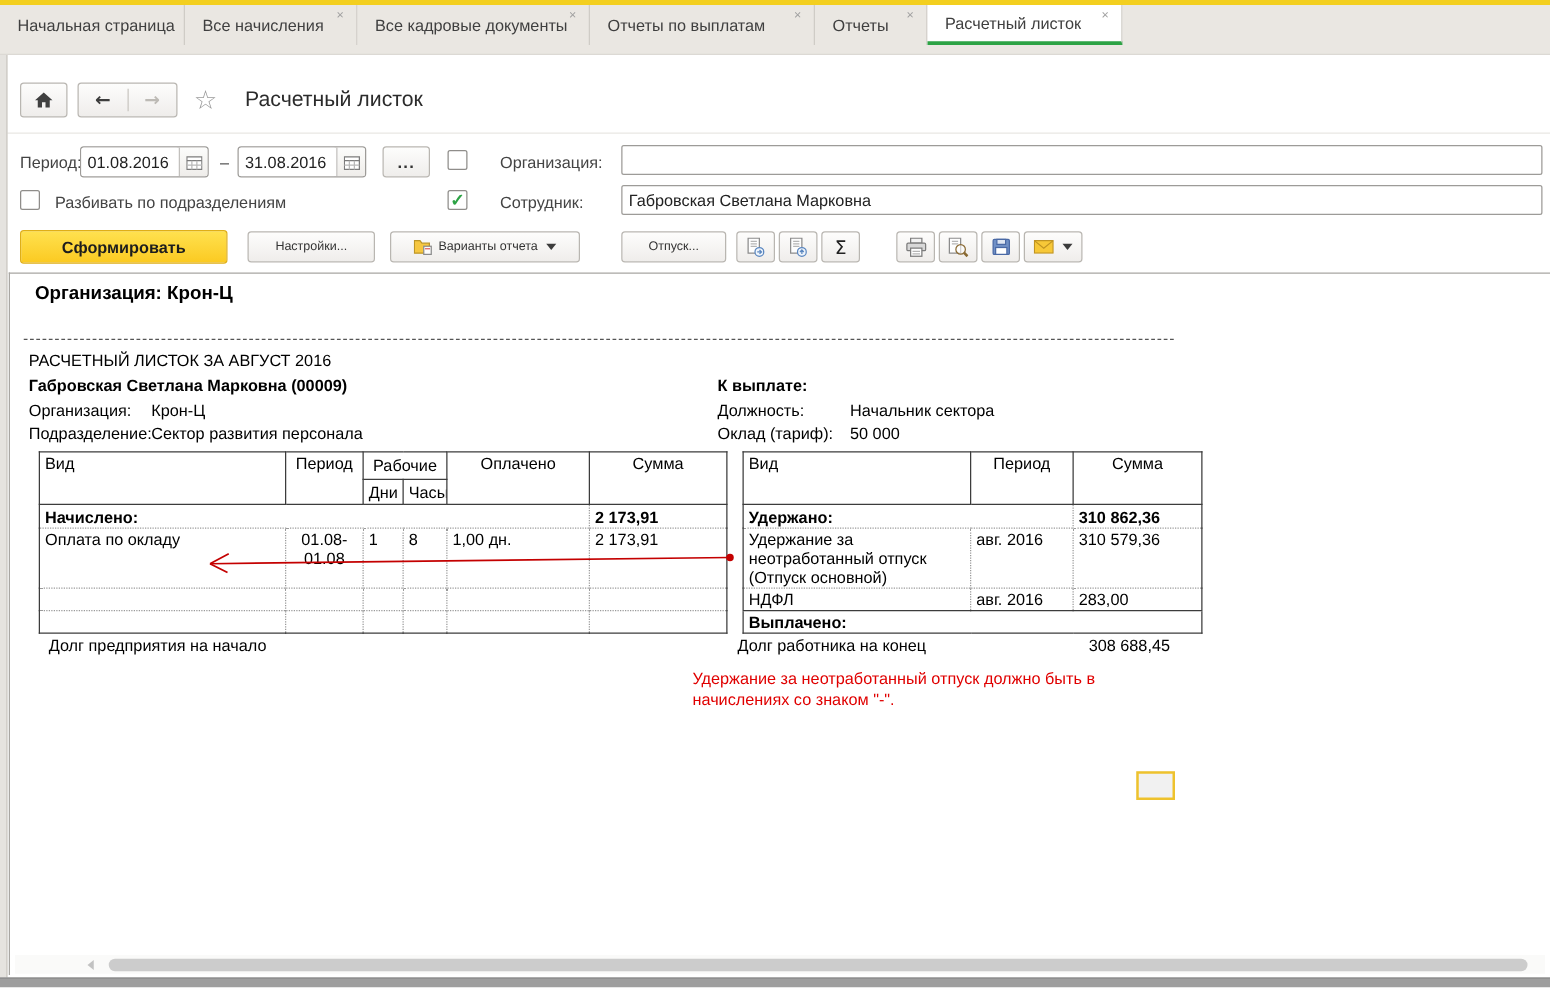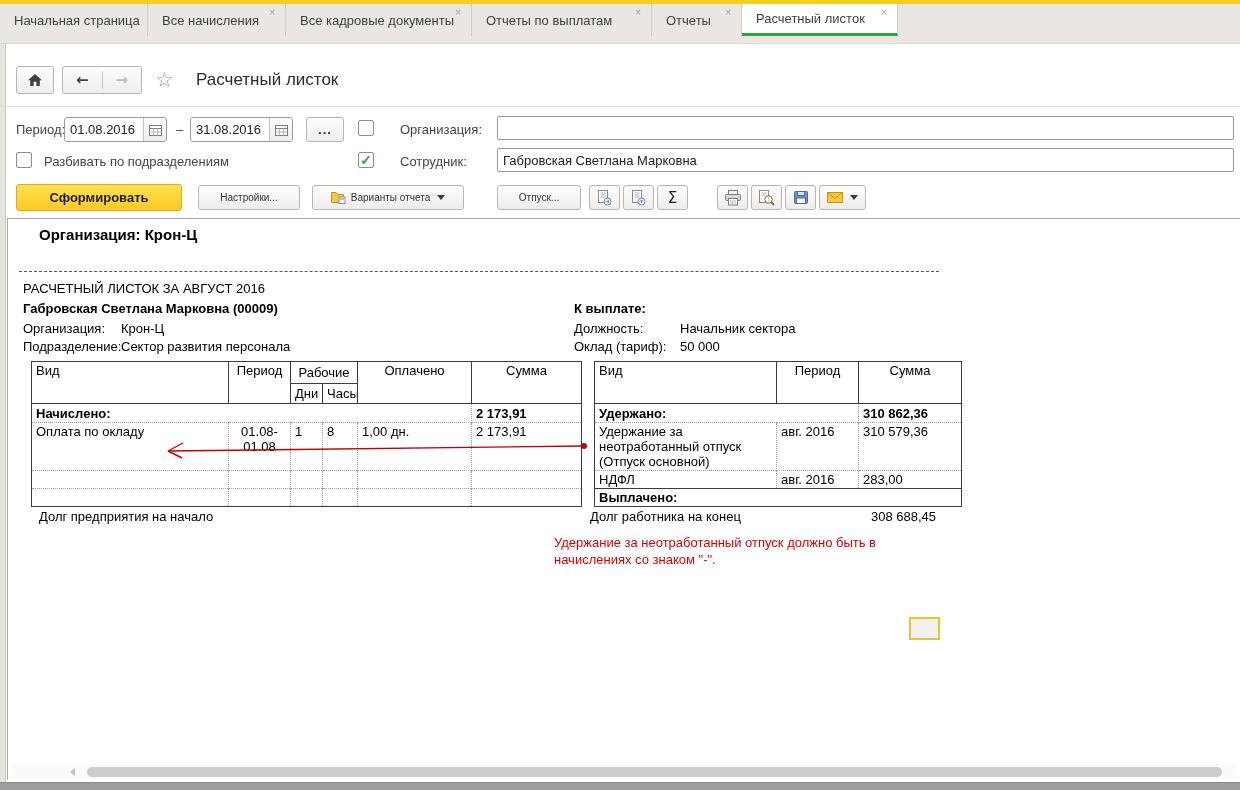--- a/index.html
+++ b/index.html
@@ -37,21 +37,21 @@
   
   .gen-btn { position:absolute; left:16px; top:184px; width:166px; height:27px; background:linear-gradient(#ffe14f,#fbca22); border:1px solid #dfae17; border-radius:3px; font-weight:bold; color:#1d1d1d; font-size:13px; display:flex; align-items:center; justify-content:center; }
   .tb-btn { position:absolute; top:185px; height:25px; font-size:10px; }
   .icon-btn { position:absolute; top:185px; width:31px; height:25px; }
   .caret { display:inline-block; width:0; height:0; border-left:4px solid transparent; border-right:4px solid transparent; border-top:5px solid #3c3c3c; margin-left:7px; }
   .sigma { font-family:"DejaVu Sans",sans-serif; font-size:15px; color:#222; }
   
   .left-strip { position:absolute; left:0; top:44px; width:6px; height:738px; background:#e5e3df; border-right:1px solid #cbc9c4; }
   .report { position:absolute; left:7px; top:218px; width:1233px; height:562px; background:#fff; border-top:1px solid #a8a6a2; border-left:1px solid #a8a6a2; }
   .report .abs { position:absolute; }
-  .org-header { left:31px; top:7px; font-size:15px; font-weight:bold; color:#000; }
+  .org-header { left:20px; top:7px; font-size:15px; font-weight:bold; color:#000; }
   .dashline { left:11px; top:52px; width:920px; border-top:1px dashed #555; }
   .rep-title { left:15px; top:62px; color:#000; }
   .emp-header { left:15px; top:82px; font-weight:bold; color:#000; }
   .topay-header { left:566px; top:82px; font-weight:bold; color:#000; }
   .info-lbl { color:#000; }
   .rpt-wrap { position:absolute; left:11px; top:142px; display:flex; }
   table.rpt { border-collapse:collapse; table-layout:fixed; font-size:13px; color:#000;margin-left:12px; }
   table.rpt th, table.rpt td { padding:1px 4px; font-weight:normal; overflow:hidden; }
   table.rpt th { border:1px solid #3c3c3c; }
   table.rpt { border:1px solid #3c3c3c; }

